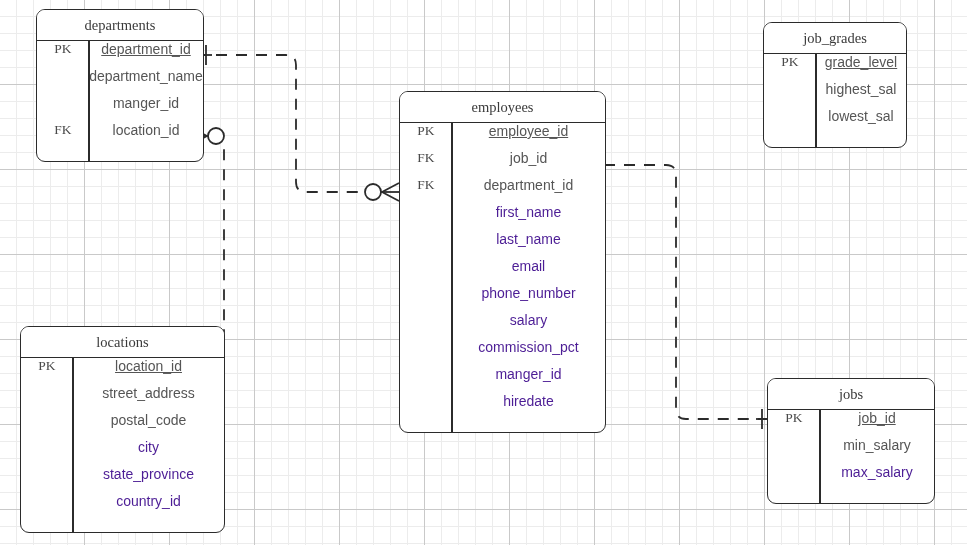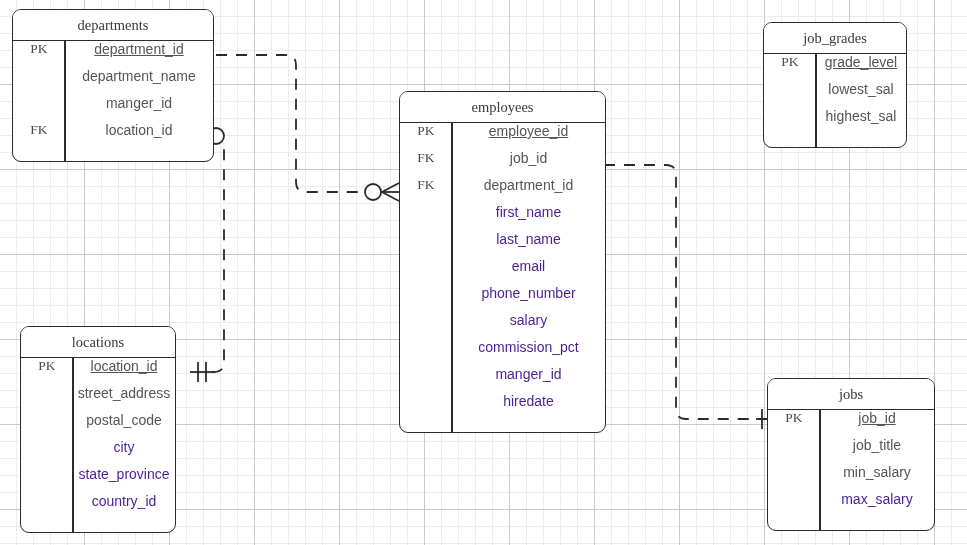--- a/index.html
+++ b/index.html
@@ -140,21 +140,21 @@
 
       <g>
         <line x1="762" y1="409" x2="762" y2="429" stroke="#2b2b2b" stroke-width="1.8"></line>
         <line x1="770" y1="409" x2="770" y2="429" stroke="#2b2b2b" stroke-width="1.8"></line>
         <line x1="756" y1="419" x2="780" y2="419" stroke="#2b2b2b" stroke-width="1.8"></line>
       </g>
     </g>
   </svg>
 
   <div id="entity-layer">
-      <div class="entity" style="left: 12px; top: 9px; width: 202px;">
+      <div class="entity" style="left: 36px; top: 9px; width: 168px;">
         <div class="ent-title">departments</div>
         <div class="ent-body">
           <div class="divider" style="left: 51px;"></div>
           <div class="row">
             <div class="key" style="width: 52px;">PK</div>
             <div class="attr serif pk">department_id</div>
           </div>
           <div class="row">
             <div class="key" style="width: 52px;"></div>
             <div class="attr serif">department_name</div>
@@ -163,21 +163,21 @@
             <div class="key" style="width: 52px;"></div>
             <div class="attr serif">manger_id</div>
           </div>
           <div class="row">
             <div class="key" style="width: 52px;">FK</div>
             <div class="attr serif">location_id</div>
           </div>
           <div class="pad"></div>
         </div>
       </div>
-      <div class="entity" style="left: 20px; top: 326px; width: 156px;">
+      <div class="entity" style="left: 20px; top: 326px; width: 205px;">
         <div class="ent-title">locations</div>
         <div class="ent-body">
           <div class="divider" style="left: 51px;"></div>
           <div class="row">
             <div class="key" style="width: 52px;">PK</div>
             <div class="attr serif pk">location_id</div>
           </div>
           <div class="row">
             <div class="key" style="width: 52px;"></div>
             <div class="attr serif">street_address</div>
@@ -255,43 +255,39 @@
       <div class="entity" style="left: 763px; top: 22px; width: 144px;">
         <div class="ent-title">job_grades</div>
         <div class="ent-body">
           <div class="divider" style="left: 51px;"></div>
           <div class="row">
             <div class="key" style="width: 52px;">PK</div>
             <div class="attr serif pk">grade_level</div>
           </div>
           <div class="row">
             <div class="key" style="width: 52px;"></div>
+            <div class="attr serif">highest_sal</div>
+          </div>
+          <div class="row">
+            <div class="key" style="width: 52px;"></div>
             <div class="attr serif">lowest_sal</div>
-          </div>
-          <div class="row">
-            <div class="key" style="width: 52px;"></div>
-            <div class="attr serif">highest_sal</div>
           </div>
           <div class="pad"></div>
         </div>
       </div>
       <div class="entity" style="left: 767px; top: 378px; width: 168px;">
         <div class="ent-title">jobs</div>
         <div class="ent-body">
           <div class="divider" style="left: 51px;"></div>
           <div class="row">
             <div class="key" style="width: 52px;">PK</div>
             <div class="attr serif pk">job_id</div>
           </div>
           <div class="row">
             <div class="key" style="width: 52px;"></div>
-            <div class="attr serif">job_title</div>
-          </div>
-          <div class="row">
-            <div class="key" style="width: 52px;"></div>
             <div class="attr serif">min_salary</div>
           </div>
           <div class="row">
             <div class="key" style="width: 52px;"></div>
             <div class="attr sans">max_salary</div>
           </div>
           <div class="pad"></div>
         </div>
       </div>
     </div>

